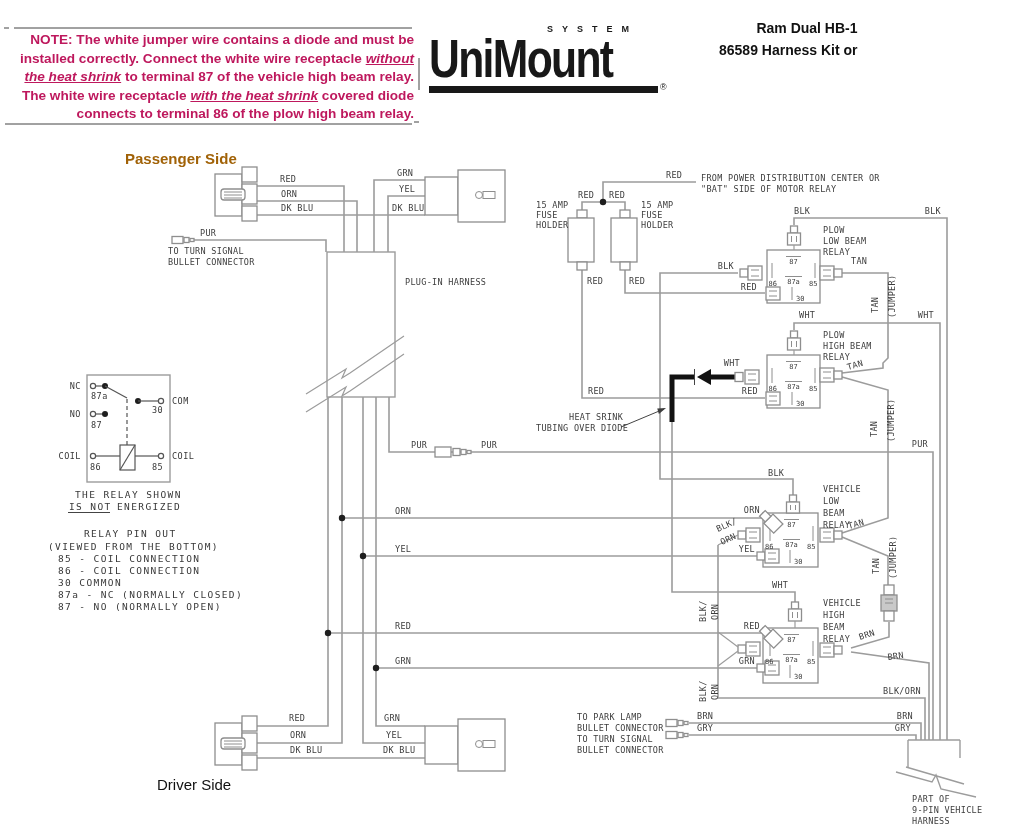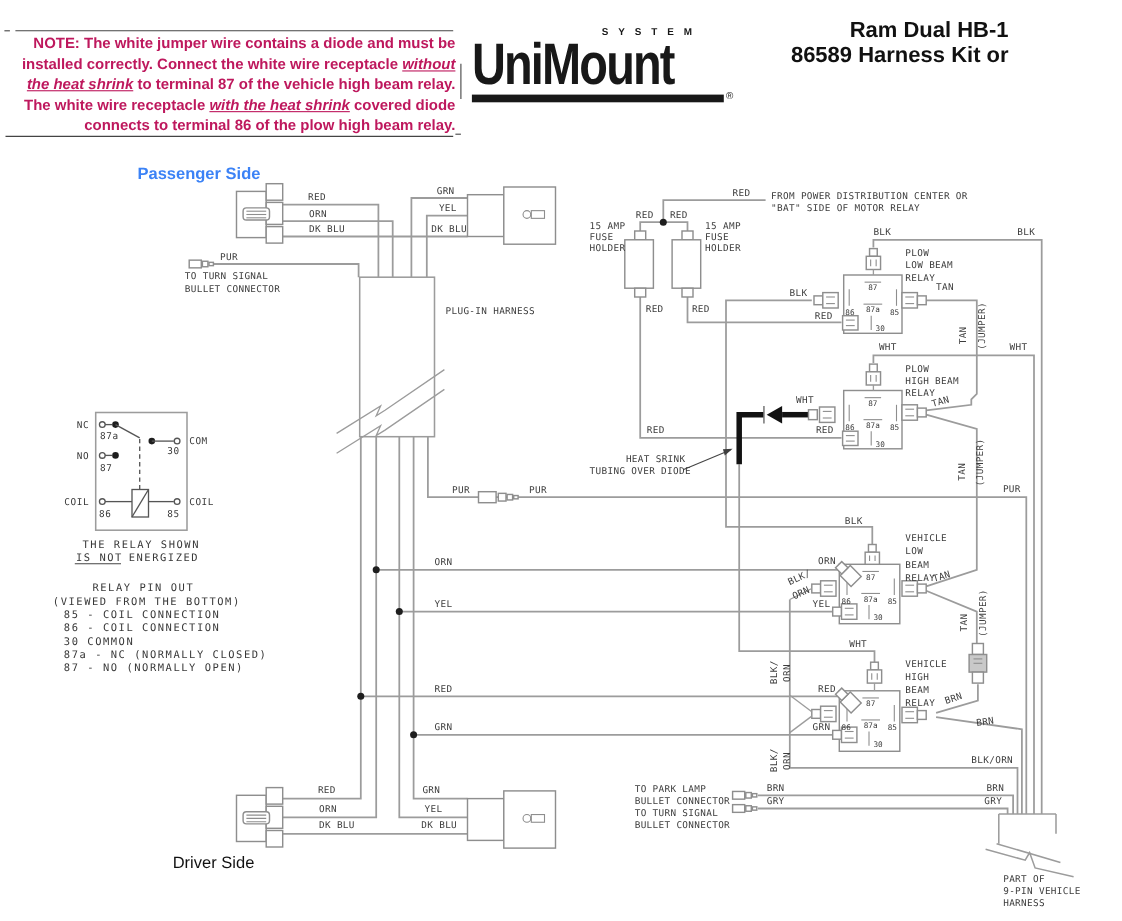--- a/index.html
+++ b/index.html
@@ -8,22 +8,22 @@
   #diagram{position:absolute;left:0;top:0;}
   .ov{position:absolute;color:#111;text-align:right;}
   #note{left:8px;top:31px;width:406px;font-size:13.6px;font-weight:bold;line-height:18.6px;color:#be185d;}
   .iu{font-style:italic;text-decoration:underline;}
   #logo{left:429px;top:24px;width:232px;height:74px;}
   #logo .sys{position:absolute;left:118px;top:0px;font-size:9px;font-weight:bold;letter-spacing:9px;color:#181818;}
   #logo .nm{position:absolute;left:0px;top:4px;font-size:52px;font-weight:bold;letter-spacing:-2px;color:#181818;
             transform:scale(0.82,1.02);transform-origin:left top;white-space:nowrap;}
   #logo .bar{position:absolute;left:0px;top:62px;width:229px;height:7px;background:#181818;}
   #logo .reg{position:absolute;left:231px;top:58px;font-size:9px;color:#181818;}
-  #title{left:719px;top:18px;font-size:20px;font-weight:bold;line-height:21.5px;color:#111;white-space:nowrap;}
-  #hd-pass{left:125px;top:150px;font-size:15px;font-weight:bold;color:#3b82f6;}
+  #title{left:719px;top:18px;font-size:14px;font-weight:bold;line-height:21.5px;color:#111;white-space:nowrap;}
+  #hd-pass{left:125px;top:150px;font-size:15px;font-weight:bold;color:#a16207;}
   #hd-drv{left:157px;top:776px;font-size:15px;font-weight:normal;color:#111;}
   
   .w{stroke:#9c9c9c;stroke-width:1.6;fill:none;}
   .w2{stroke:#9c9c9c;stroke-width:1.2;fill:none;}
   .cp{stroke:#8e8e8e;fill:#fff;stroke-width:1.3;}
   .cpd{stroke:#8e8e8e;fill:#c9c9c9;stroke-width:1.3;}
   .cpl{stroke:#8e8e8e;stroke-width:1;fill:none;}
   .bk{stroke:#121212;stroke-width:5;fill:none;}
   .sch{stroke:#555;stroke-width:1.2;fill:none;}
   .schb{stroke:#9c9c9c;stroke-width:1.4;fill:none;}

